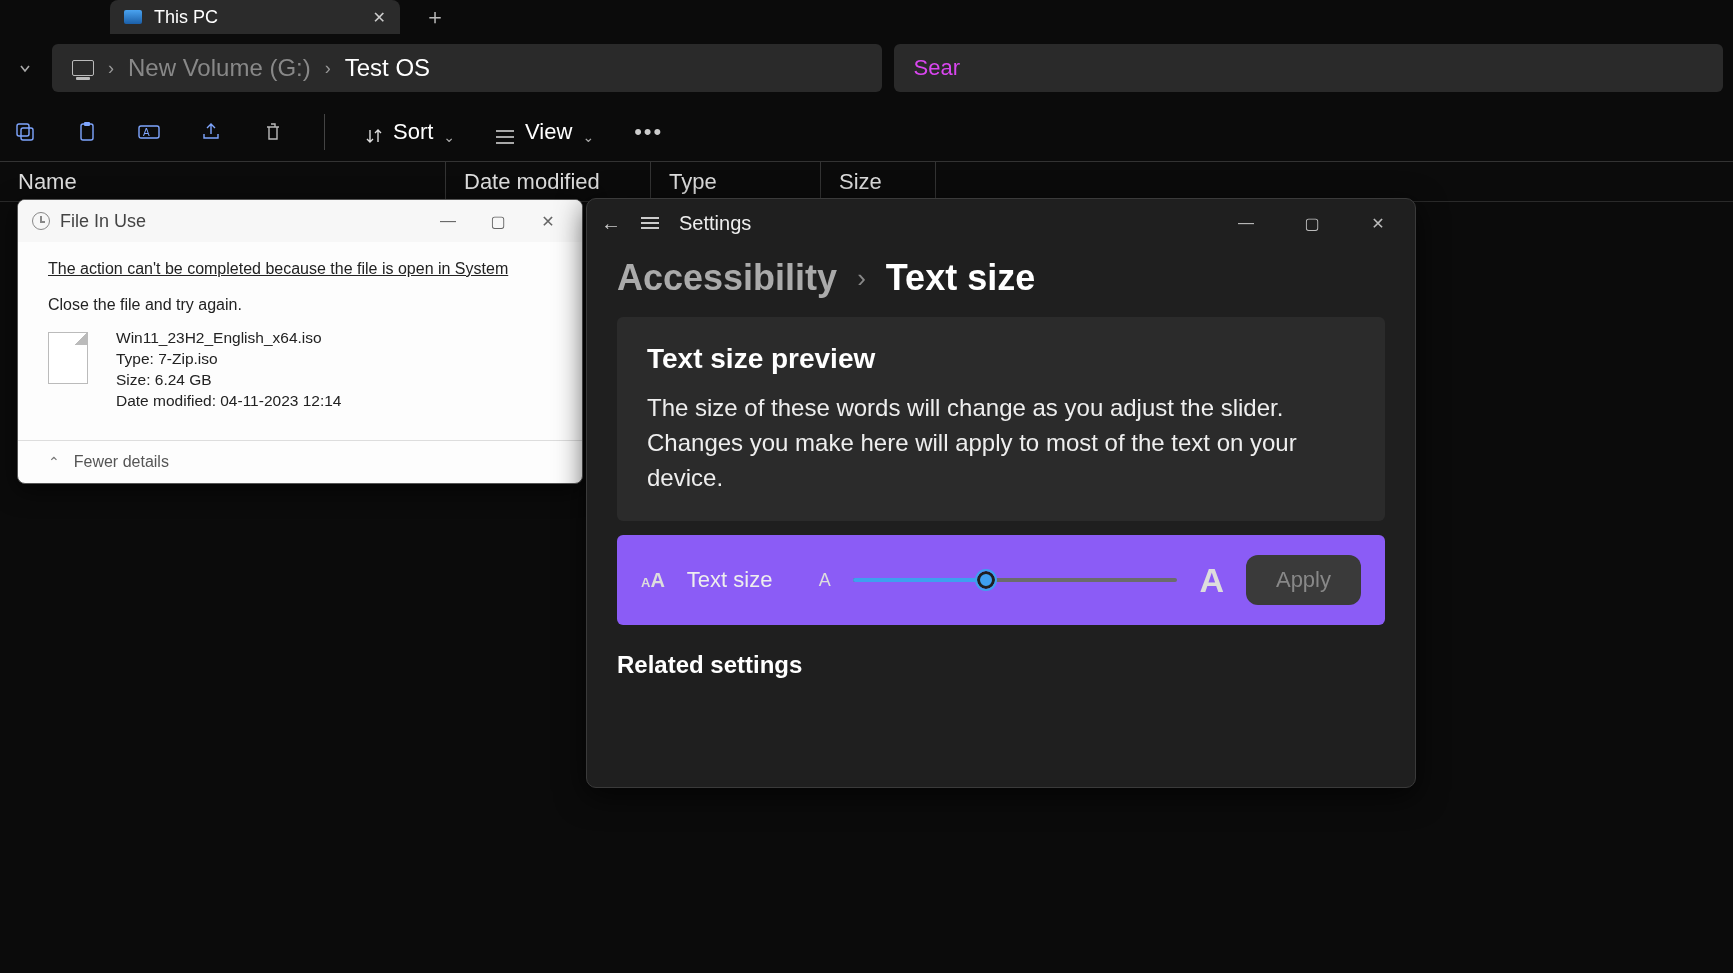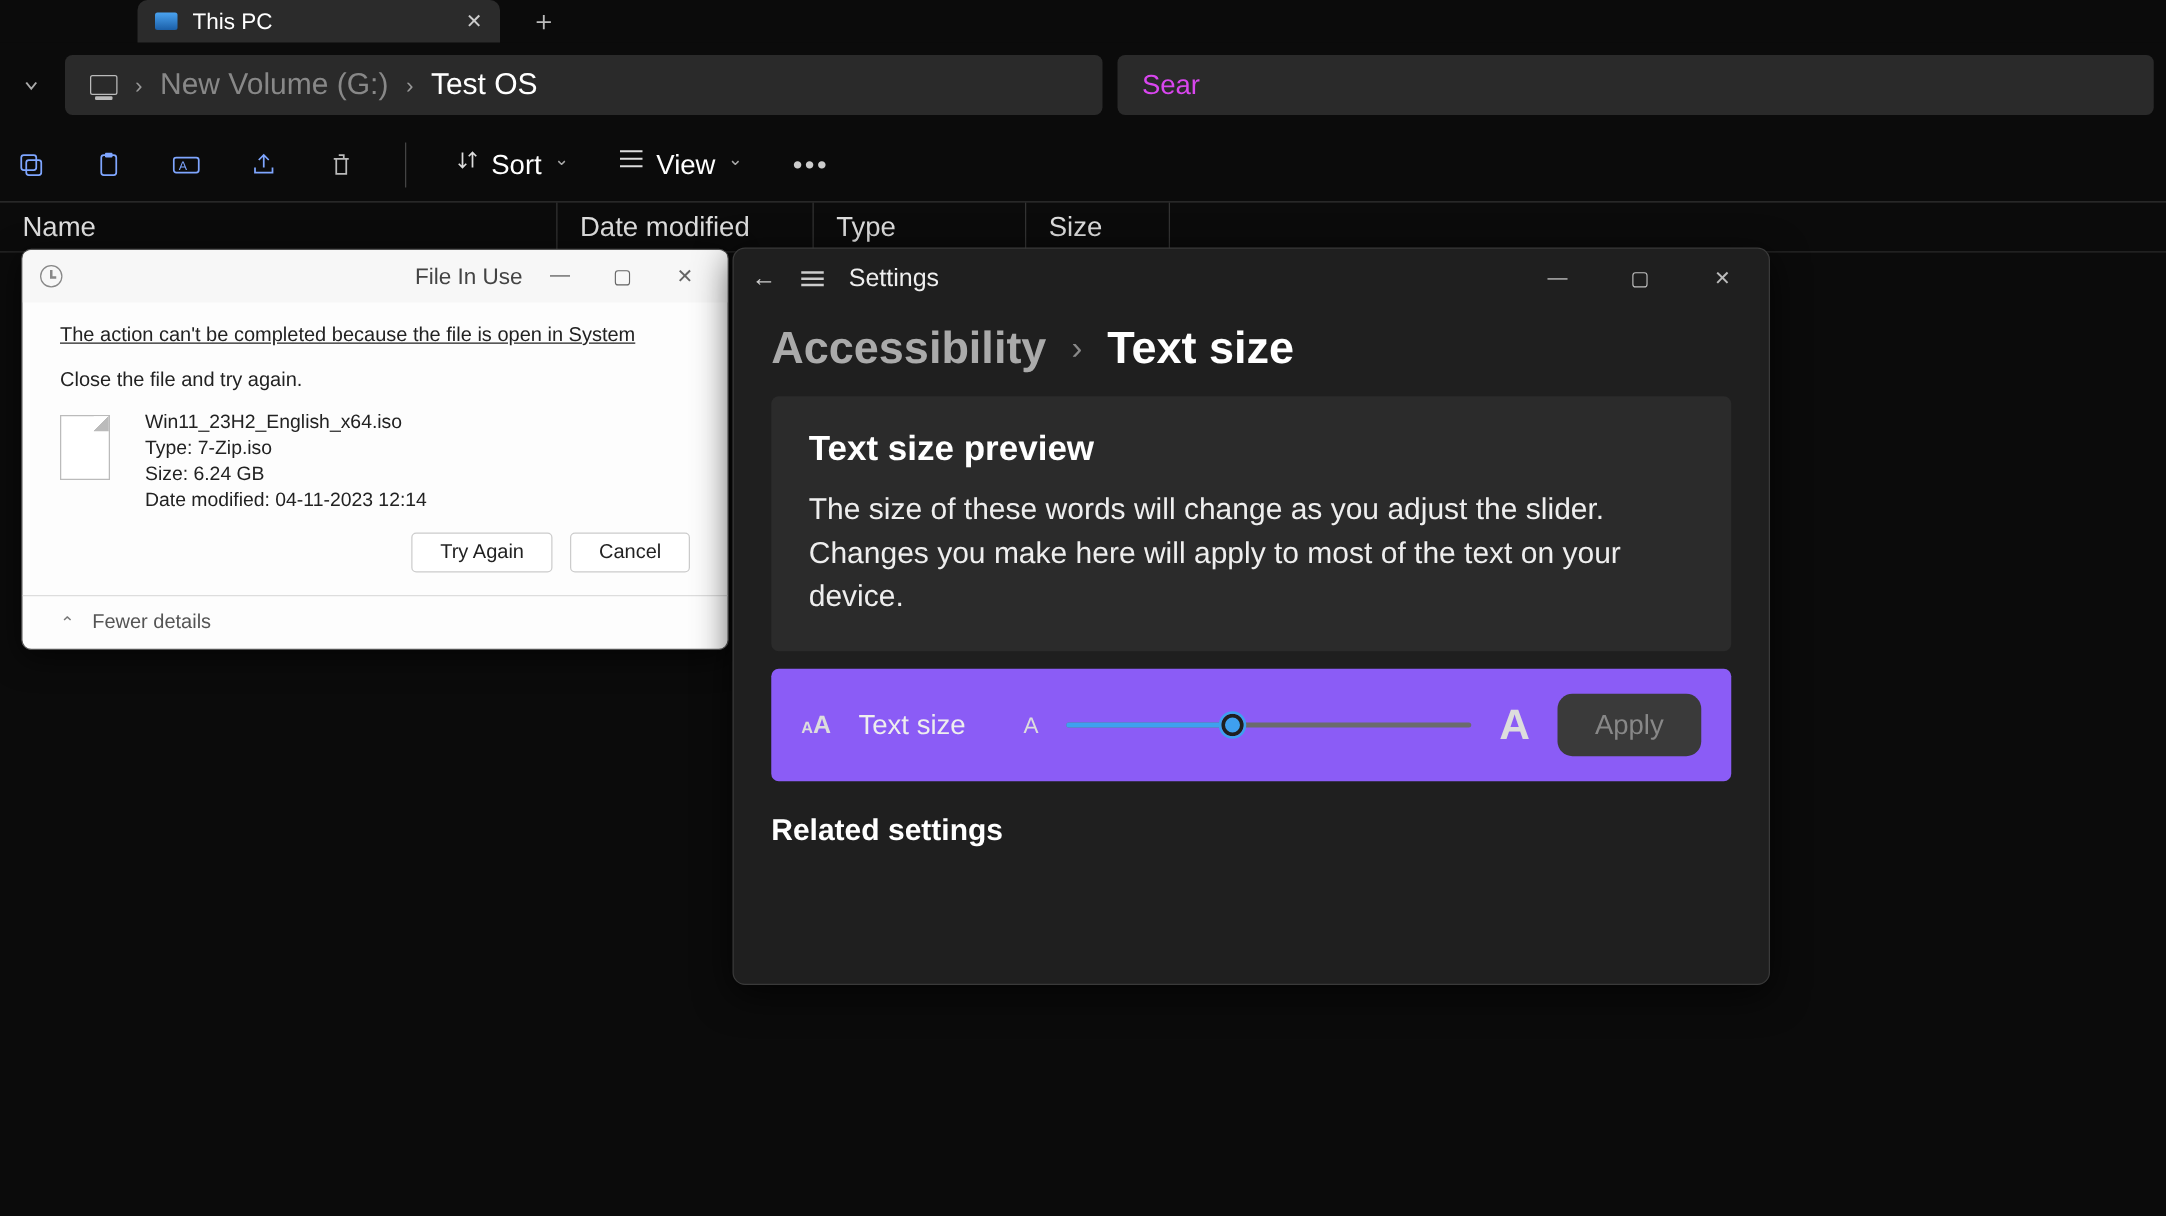--- a/index.html
+++ b/index.html
@@ -21,39 +21,39 @@
 .addr-icon::after{content:"";position:absolute;bottom:-5px;left:3px;width:14px;height:3px;background:#bbb;border-radius:1px;}
 .addr-sep { color: #999; font-size: 18px; }
 .addr-seg { color: #fff; font-size: 24px; }
 .addr-seg.dim { color: #888; }
 .search-box { background: #2a2a2a; height: 48px; border-radius: 6px; padding: 0 20px; display:flex; align-items:center; color:#d946ef; font-size:22px; flex:1; }
 
 
 .toolbar { height: 60px; border-bottom: 1px solid #333; display: flex; align-items: center; padding: 0 14px; gap: 40px; }
 .tb-icon { width: 22px; height: 22px; color: #9db4ff; display:flex; align-items:center; justify-content:center; cursor:pointer; }
 .tb-sep { width:1px; height:36px; background:#444; }
-.tb-btn { display:flex; align-items:flex-start; gap:10px; color:#fff; font-size:22px; cursor:pointer; }
+.tb-btn { display:flex; align-items:flex-end; gap:10px; color:#fff; font-size:22px; cursor:pointer; }
 .tb-chev { color:#aaa; font-size:14px; }
 .dots { color:#ccc; font-size:22px; letter-spacing:2px; cursor:pointer; }
 
 
 .col-header { height: 40px; display: flex; align-items: center; border-bottom: 1px solid #2a2a2a; }
 .col { padding: 0 18px; color: #ddd; font-size: 22px; border-right: 1px solid #333; height:100%; display:flex; align-items:center; }
 .col.name { width: 446px; }
 .col.date { width: 205px; }
 .col.type { width: 170px; }
 .col.size { width: 115px; }
 
 
 .dialog { position: absolute; left: 17px; top: 199px; width: 566px; background: #fdfdfd; color:#222; border-radius: 8px; box-shadow: 0 6px 24px rgba(0,0,0,.6); overflow:hidden; border:1px solid #555;}
 .dlg-title-bar { height: 42px; background:#f7f7f7; display:flex; align-items:center; padding: 0 14px; gap: 10px; }
 .dlg-title-icon { width:18px; height:18px; border:1.5px solid #888; border-radius:50%; position:relative; }
 .dlg-title-icon::after{content:"";position:absolute;left:7px;top:3px;width:2px;height:6px;background:#888;}
 .dlg-title-icon::before{content:"";position:absolute;left:7px;top:8px;width:5px;height:2px;background:#888;}
-.dlg-title { font-size: 18px; color:#444; flex:1;text-align:right; }
+.dlg-title { font-size: 18px; color:#444; flex:1; }
 .dlg-win-btn { width:40px; height:30px; color:#666; display:flex; align-items:center; justify-content:center; cursor:pointer; }
 .dlg-body { padding: 18px 30px 14px 30px; font-size:16px; color:#222; }
 .dlg-msg1 { margin-bottom: 18px; text-decoration: underline; }
 .dlg-msg2 { margin-bottom: 14px; }
 .dlg-file-row { display:flex; gap:28px; align-items:flex-start; margin-bottom: 14px; }
 .dlg-file-icon { width: 40px; height: 52px; background:#fff; border:1px solid #bbb; position:relative; margin-top:4px; flex-shrink:0; }
 .dlg-file-icon::after{content:"";position:absolute;right:0;top:0;width:12px;height:12px;background:linear-gradient(135deg,#fff 49%,#bbb 50%);}
 .dlg-file-info { line-height:1.35; font-size:15.5px; }
 .dlg-buttons { display:flex; justify-content:flex-end; gap:14px; padding-bottom: 4px; }
 .dlg-btn { border:1px solid #ccc; background:#fff; padding: 6px 22px; font-size:16px; border-radius:4px; cursor:pointer; color:#222;}
@@ -187,24 +187,20 @@
     <div class="dlg-msg2">Close the file and try again.</div>
     <div class="dlg-file-row">
       <div class="dlg-file-icon"></div>
       <div class="dlg-file-info">
         <div>Win11_23H2_English_x64.iso</div>
         <div>Type: 7-Zip.iso</div>
         <div>Size: 6.24 GB</div>
         <div>Date modified: 04-11-2023 12:14</div>
       </div>
     </div>
-    <div class="dlg-buttons">
-      <button class="dlg-btn">Try Again</button>
-      <button class="dlg-btn">Cancel</button>
-    </div>
   </div>
   <div class="dlg-footer">
     <span class="dlg-chev-up">⌃</span>
     <span>Fewer details</span>
   </div>
 </div>
 
 <div class="settings">
   <div class="set-title-bar">
     <div class="set-back">←</div>

